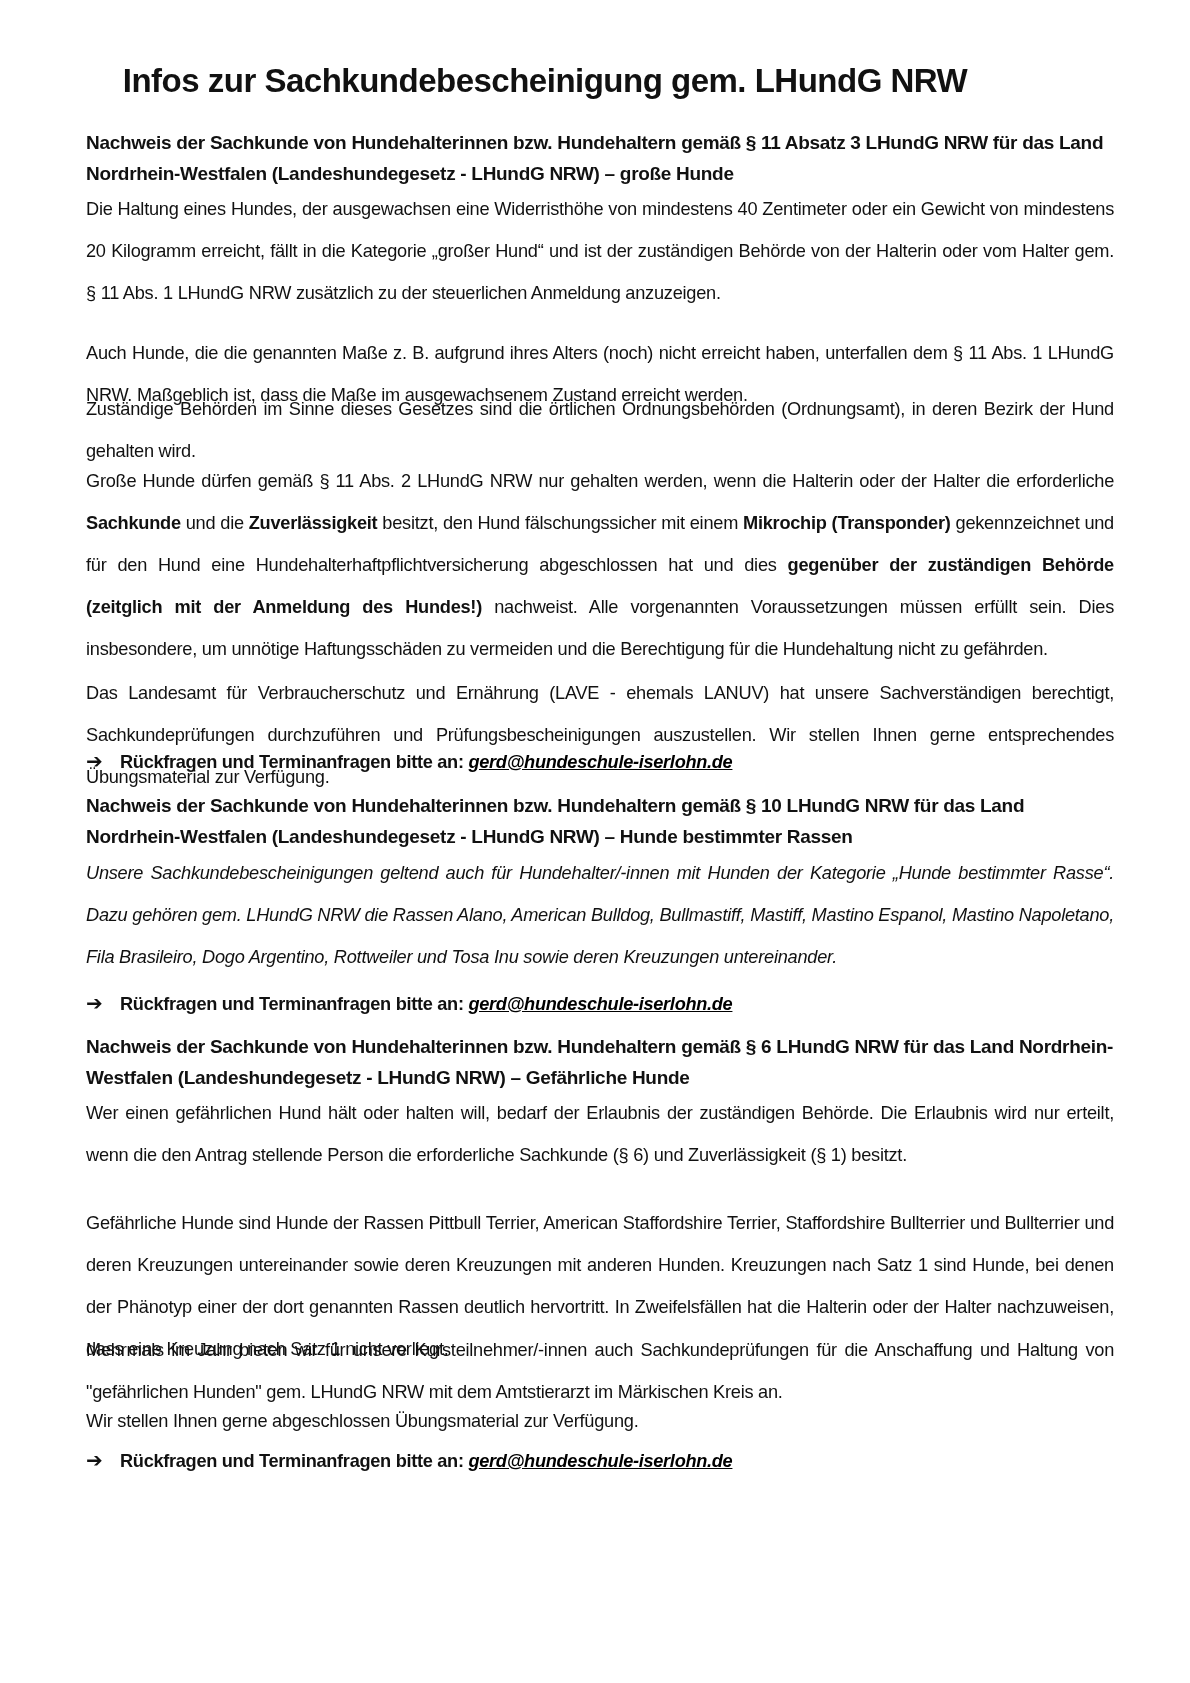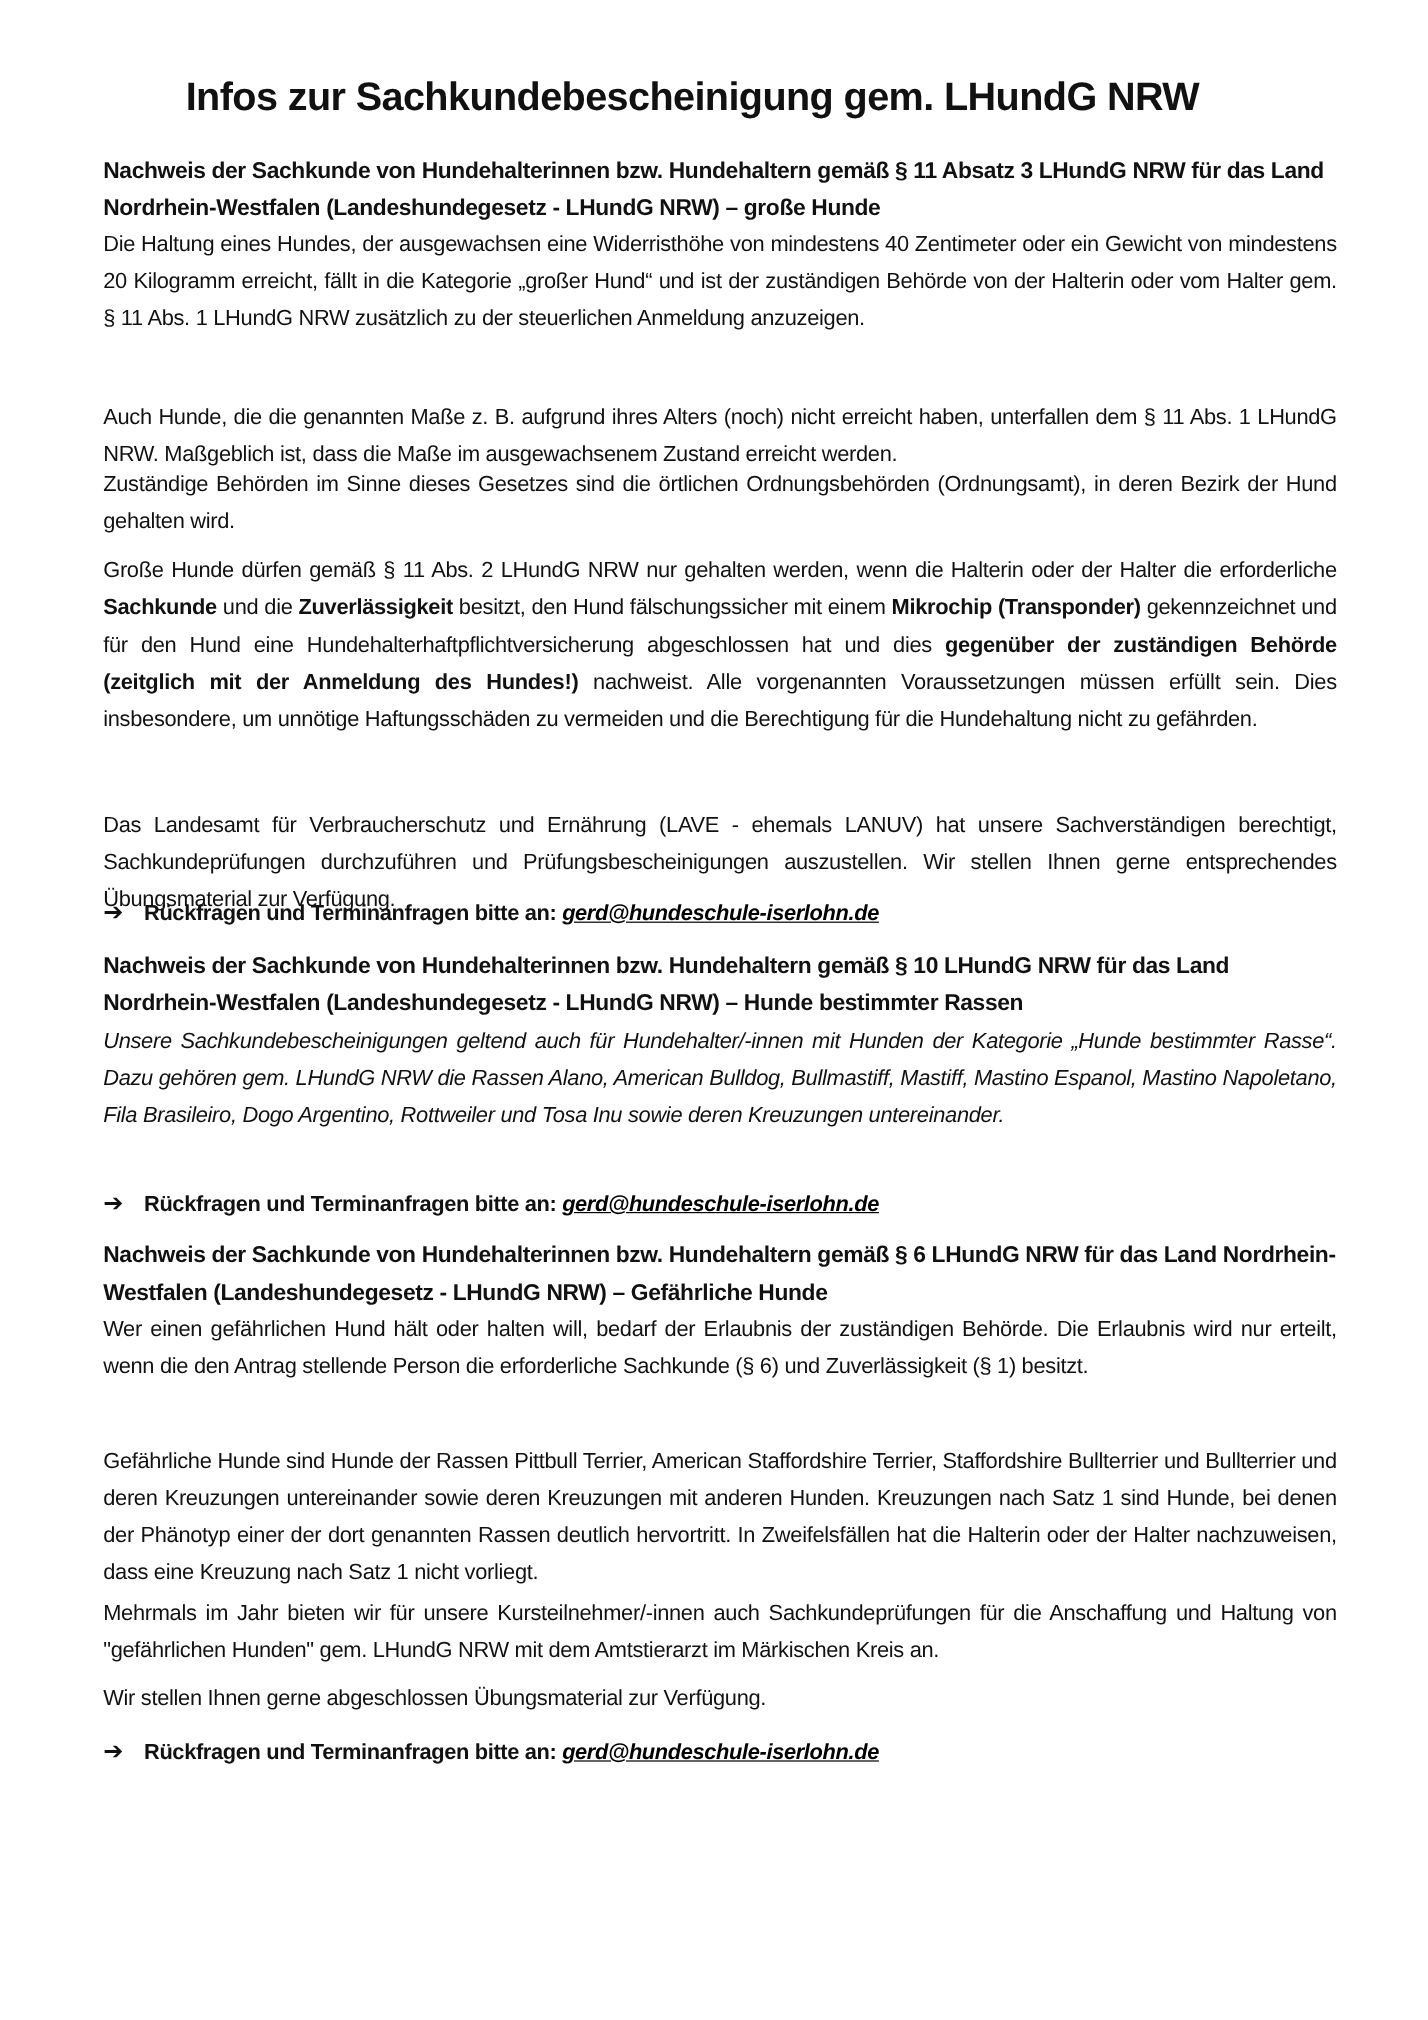--- a/index.html
+++ b/index.html
@@ -1,25 +1,25 @@
 <!DOCTYPE html>
 <html><head>
 <meta charset="utf-8">
 <style>
   html, body { margin: 0; padding: 0; background: #ffffff; }
   body { width: 1190px; height: 1683px; position: relative; overflow: hidden;
          font-family: "Liberation Sans", "DejaVu Sans", sans-serif; color: #111; }
   .page { position: absolute; left: 86px; top: 0; width: 1028px; }
   h1 { font-family: "Liberation Sans", sans-serif; font-weight: bold; font-size: 33px;
        text-align: center; margin: 0; position: absolute; left: -86px; width: 1090px; top: 62px;
-       letter-spacing: -0.5px; padding-left: 32px; }
+       letter-spacing: -0.5px; }
   .block { position: absolute; left: 0; width: 1028px; }
   .heading { font-weight: bold; font-size: 19px; line-height: 31px;
              letter-spacing: -0.3px; }
-  .para { font-size: 18.2px; line-height: 31px; text-align: justify; letter-spacing: -0.25px; }
+  .para { font-size: 18.2px; line-height: 42px; text-align: justify; letter-spacing: -0.25px; }
   .contact { font-size: 18.2px; line-height: 31px; font-weight: bold; letter-spacing: -0.3px; }
   .contact .arrow { display: inline-block; width: 34px; font-size: 20px; }
   .contact a { color: #000000; text-decoration: underline; font-style: italic; }
   b { font-weight: bold; }
 </style>
 </head>
 <body>
 
 <div class="page">
   <h1>Infos zur Sachkundebescheinigung gem. LHundG NRW</h1>

